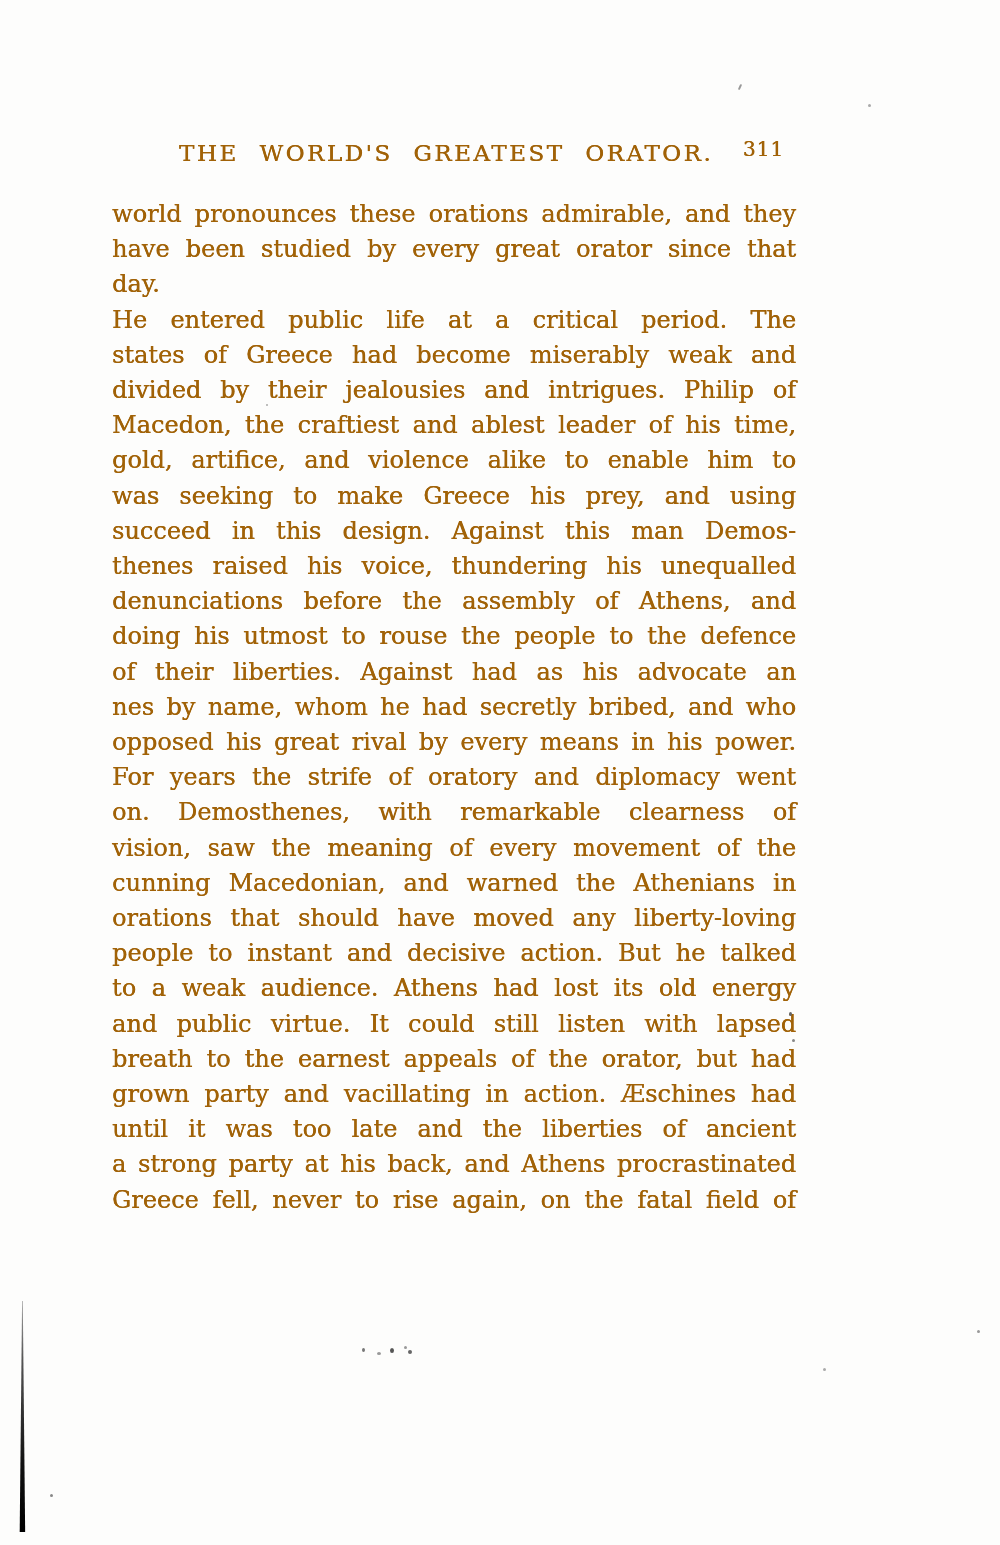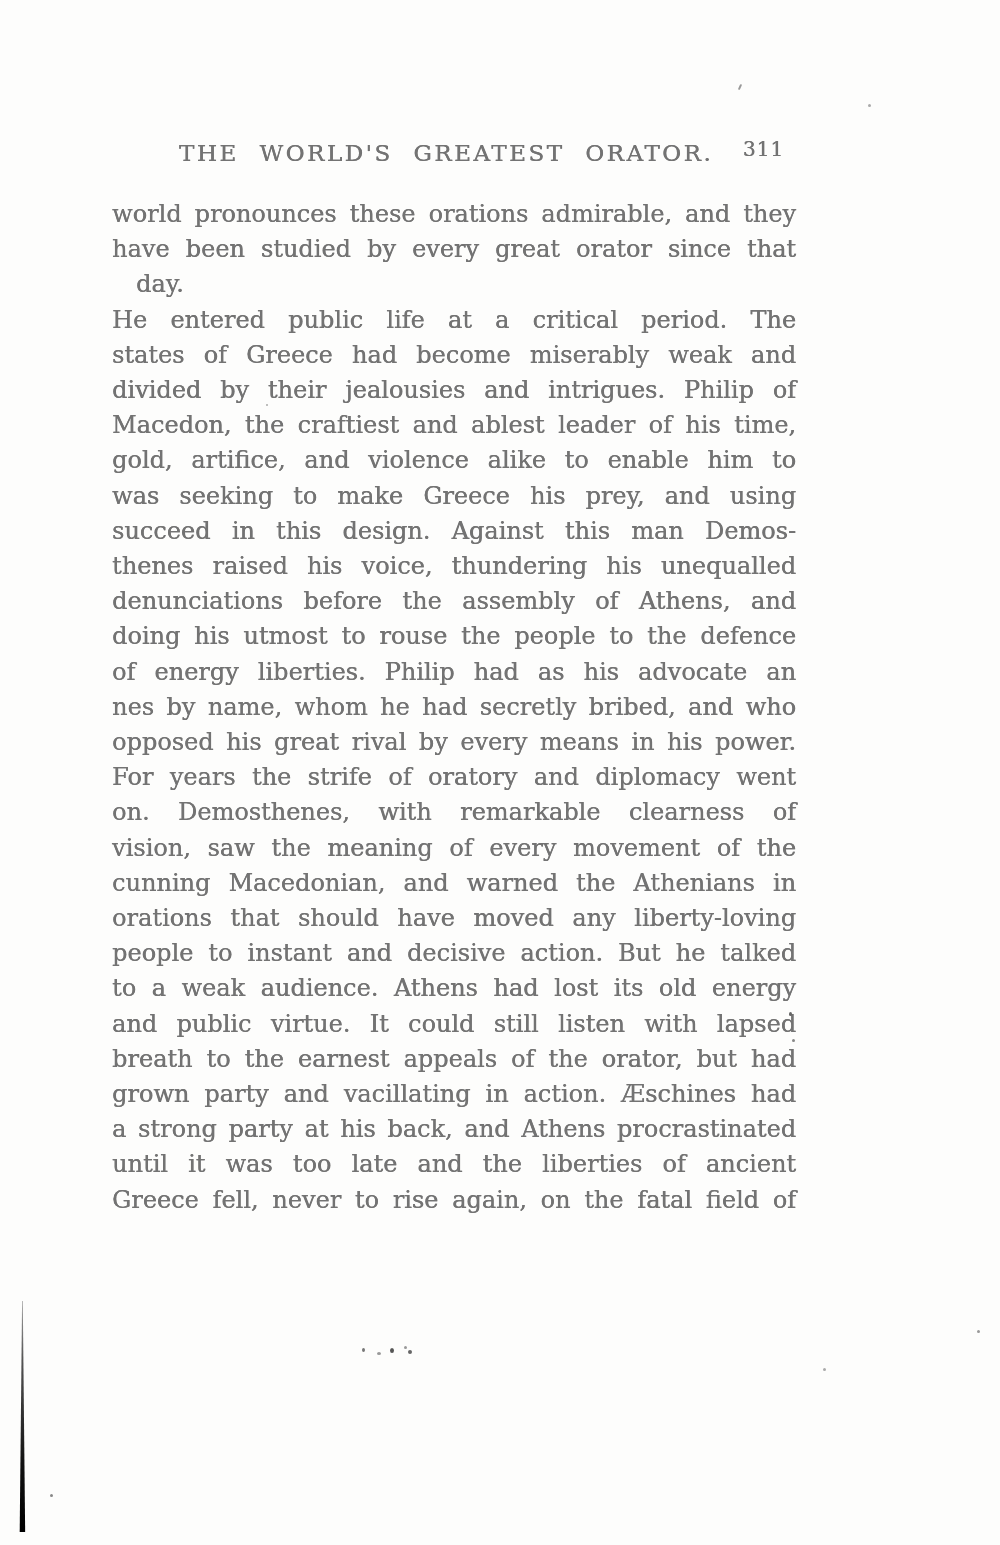--- a/index.html
+++ b/index.html
@@ -7,21 +7,21 @@
     padding: 0;
     background: #ffffff;
   }
   .page {
     position: relative;
     width: 1000px;
     height: 1545px;
     background: #fdfdfc;
     overflow: hidden;
     font-family: "DejaVu Serif", serif;
-    color: #737373;
+    color: #a16207;
   }
   
   .running-head {
     position: absolute;
     left: 104px;
     top: 140px;
     width: 684px;
     height: 30px;
   }
   .head-title {
@@ -50,21 +50,20 @@
     font-size: 24px;
     line-height: 35.2px;
     text-shadow: 0.35px 0 0 currentColor;
   }
   .tline {
     text-align: justify;
     text-align-last: justify;
   }
   .tline.para-end {
     text-align-last: left;
-    margin-left: 24px;
   }
   .tline.indent {
     text-indent: 36px;
   }
   
   .scan-line {
     position: absolute;
     left: 19px;
     top: 1301px;
     width: 7px;
@@ -94,35 +93,35 @@
       <div class="tline">He entered public life at a critical period.  The</div>
       <div class="tline">states of Greece had become miserably weak and</div>
       <div class="tline">divided by their jealousies and intrigues.  Philip of</div>
       <div class="tline">Macedon, the craftiest and ablest leader of his time,</div>
       <div class="tline">gold, artifice, and violence alike to enable him to</div>
       <div class="tline">was seeking to make Greece his prey, and using</div>
       <div class="tline">succeed in this design.  Against this man Demos-</div>
       <div class="tline">thenes raised his voice, thundering his unequalled</div>
       <div class="tline">denunciations before the assembly of Athens, and</div>
       <div class="tline">doing his utmost to rouse the people to the defence</div>
-      <div class="tline">of energy liberties.  Philip had as his advocate an</div>
+      <div class="tline">of their liberties.  Against had as his advocate an</div>
       <div class="tline">nes by name, whom he had secretly bribed, and who</div>
       <div class="tline">opposed his great rival by every means in his power.</div>
       <div class="tline">For years the strife of oratory and diplomacy went</div>
       <div class="tline">on.   Demosthenes, with remarkable clearness of</div>
       <div class="tline">vision, saw the meaning of every movement of the</div>
       <div class="tline">cunning Macedonian, and warned the Athenians in</div>
       <div class="tline">orations that should have moved any liberty-loving</div>
       <div class="tline">people to instant and decisive action.   But he talked</div>
       <div class="tline">to a weak audience.   Athens had lost its old energy</div>
       <div class="tline">and public virtue.  It could still listen with lapsed</div>
       <div class="tline">breath to the earnest appeals of the orator, but had</div>
       <div class="tline">grown party and vacillating in action.   Æschines had</div>
+      <div class="tline">until it was too late and the liberties of ancient</div>
       <div class="tline">a strong party at his back, and Athens procrastinated</div>
-      <div class="tline">until it was too late and the liberties of ancient</div>
       <div class="tline">Greece fell, never to rise again, on the fatal field of</div>
     </main>
 
   <div class="scan-line"></div>
   <div class="speck" style="left:362px;top:1348px;width:3px;height:4px;background:#777;"></div>
   <div class="speck" style="left:377px;top:1352px;width:4px;height:3px;background:#999;"></div>
   <div class="speck" style="left:390px;top:1348px;width:4px;height:5px;background:#555;"></div>
   <div class="speck" style="left:404px;top:1346px;width:3px;height:3px;background:#999;"></div>
   <div class="speck" style="left:408px;top:1350px;width:4px;height:4px;background:#666;"></div>
   <div class="speck" style="left:739px;top:84px;width:2px;height:6px;background:#999;transform:rotate(25deg);border-radius:1px;"></div>

